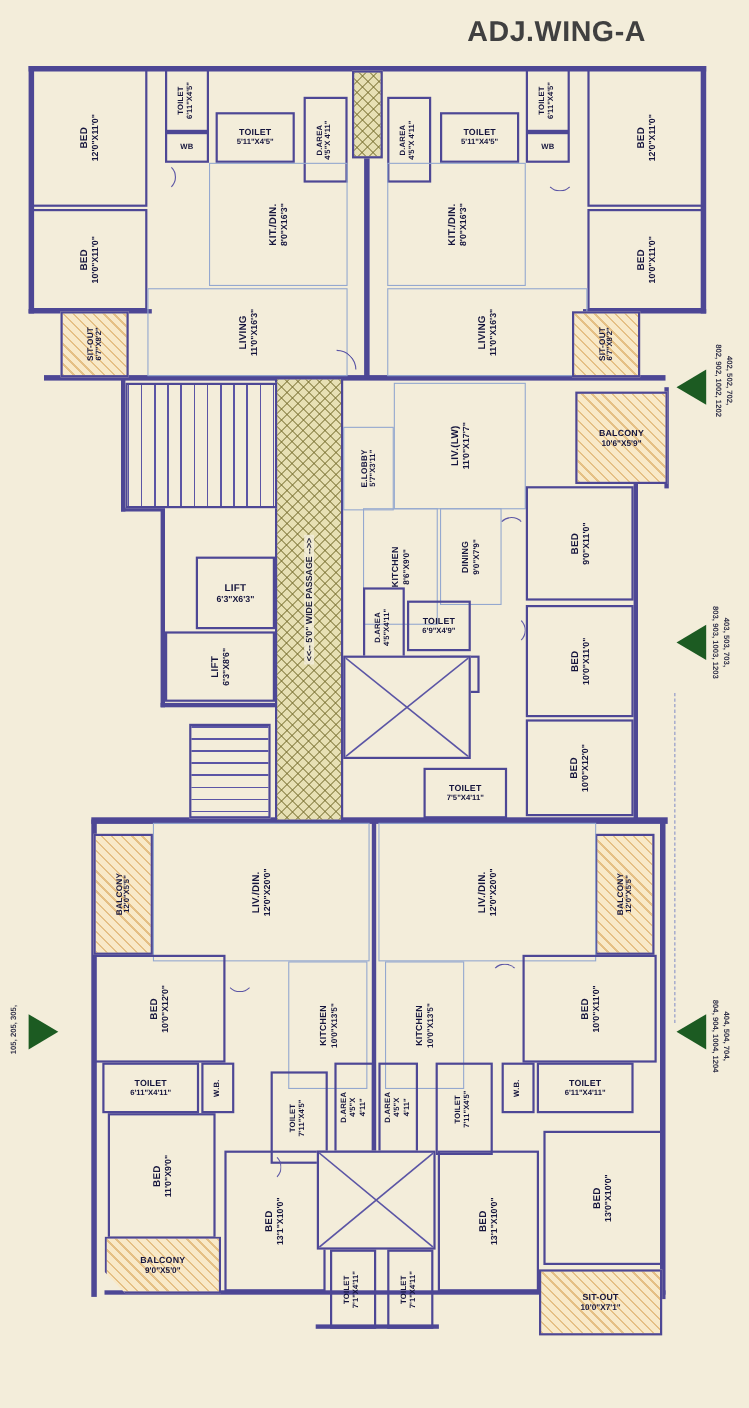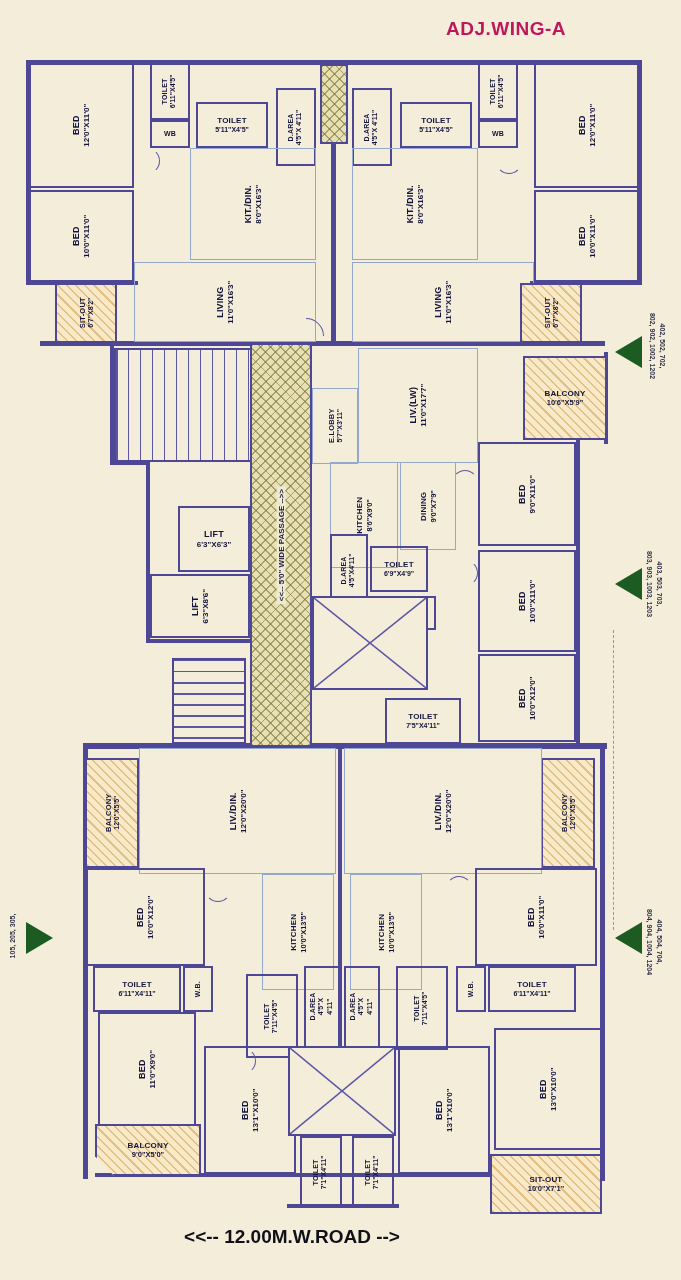--- a/index.html
+++ b/index.html
@@ -19,34 +19,33 @@
   .shaft{position:absolute;border:2.5px solid #4d4795;background:#f3edda;box-sizing:border-box;}
   .shaft svg{width:100%;height:100%;display:block;}
   .shaft line{stroke:#5b55a5;stroke-width:1.5;vector-effect:non-scaling-stroke;}
   .wall{position:absolute;background:#4d4795;}
   .tri{position:absolute;width:0;height:0;}
   .tri.tleft{border-top:16px solid transparent;border-bottom:16px solid transparent;border-right:27px solid #1c5b22;}
   .tri.tright{border-top:16px solid transparent;border-bottom:16px solid transparent;border-left:27px solid #1c5b22;}
   .vtext{position:absolute;font-size:7px;font-weight:700;color:#33334a;white-space:nowrap;line-height:1.4;text-align:center;}
   .rot90{transform:translate(-50%,-50%) rotate(90deg);}
   .rotm90{transform:translate(-50%,-50%) rotate(-90deg);}
-  .title{position:absolute;transform:translate(-50%,-50%);font-size:19px;font-weight:700;color:#be185d;letter-spacing:.5px;white-space:nowrap;}
+  .title{position:absolute;transform:translate(-50%,-50%);font-size:26px;font-weight:700;color:#404040;letter-spacing:.5px;white-space:nowrap;}
   .road{position:absolute;transform:translate(-50%,-50%);font-size:19px;font-weight:700;color:#101018;white-space:nowrap;}
   .passlbl{position:absolute;transform:translate(-50%,-50%) rotate(-90deg);font-size:8px;font-weight:700;white-space:nowrap;color:#20203a;background:rgba(243,237,218,.88);padding:0 3px;}
   .arc{position:absolute;width:26px;height:26px;border:1.5px solid #5b55a5;border-color:#5b55a5 transparent transparent transparent;border-radius:50%;box-sizing:border-box;}
   .dash{position:absolute;border-left:1.5px dashed #8a94c8;}
   .clip{clip-path:polygon(0 0,100% 0,100% 100%,18% 100%,0 62%);}
 </style>
 </head>
 <body>
 
 <div id="plan">
 
   <div class="title" style="left:506px;top:29px">ADJ.WING-A</div>
-  <div class="road" style="left:292px;top:1237px">&lt;&lt;--  12.00M.W.ROAD  --&gt;</div>
 
   <div class="wall" style="left:26px;top:60px;width:616px;height:5px"></div>
   <div class="wall" style="left:26px;top:60px;width:5px;height:225px"></div>
   <div class="wall" style="left:637px;top:60px;width:5px;height:225px"></div>
   <div class="wall" style="left:26px;top:281px;width:112px;height:4px"></div>
   <div class="wall" style="left:530px;top:281px;width:112px;height:4px"></div>
   <div class="wall" style="left:40px;top:341px;width:565px;height:5px"></div>
   <div class="wall" style="left:331px;top:60px;width:5px;height:284px"></div>
   <div class="wall" style="left:110px;top:345px;width:4px;height:120px"></div>
   <div class="wall" style="left:110px;top:461px;width:40px;height:4px"></div>

